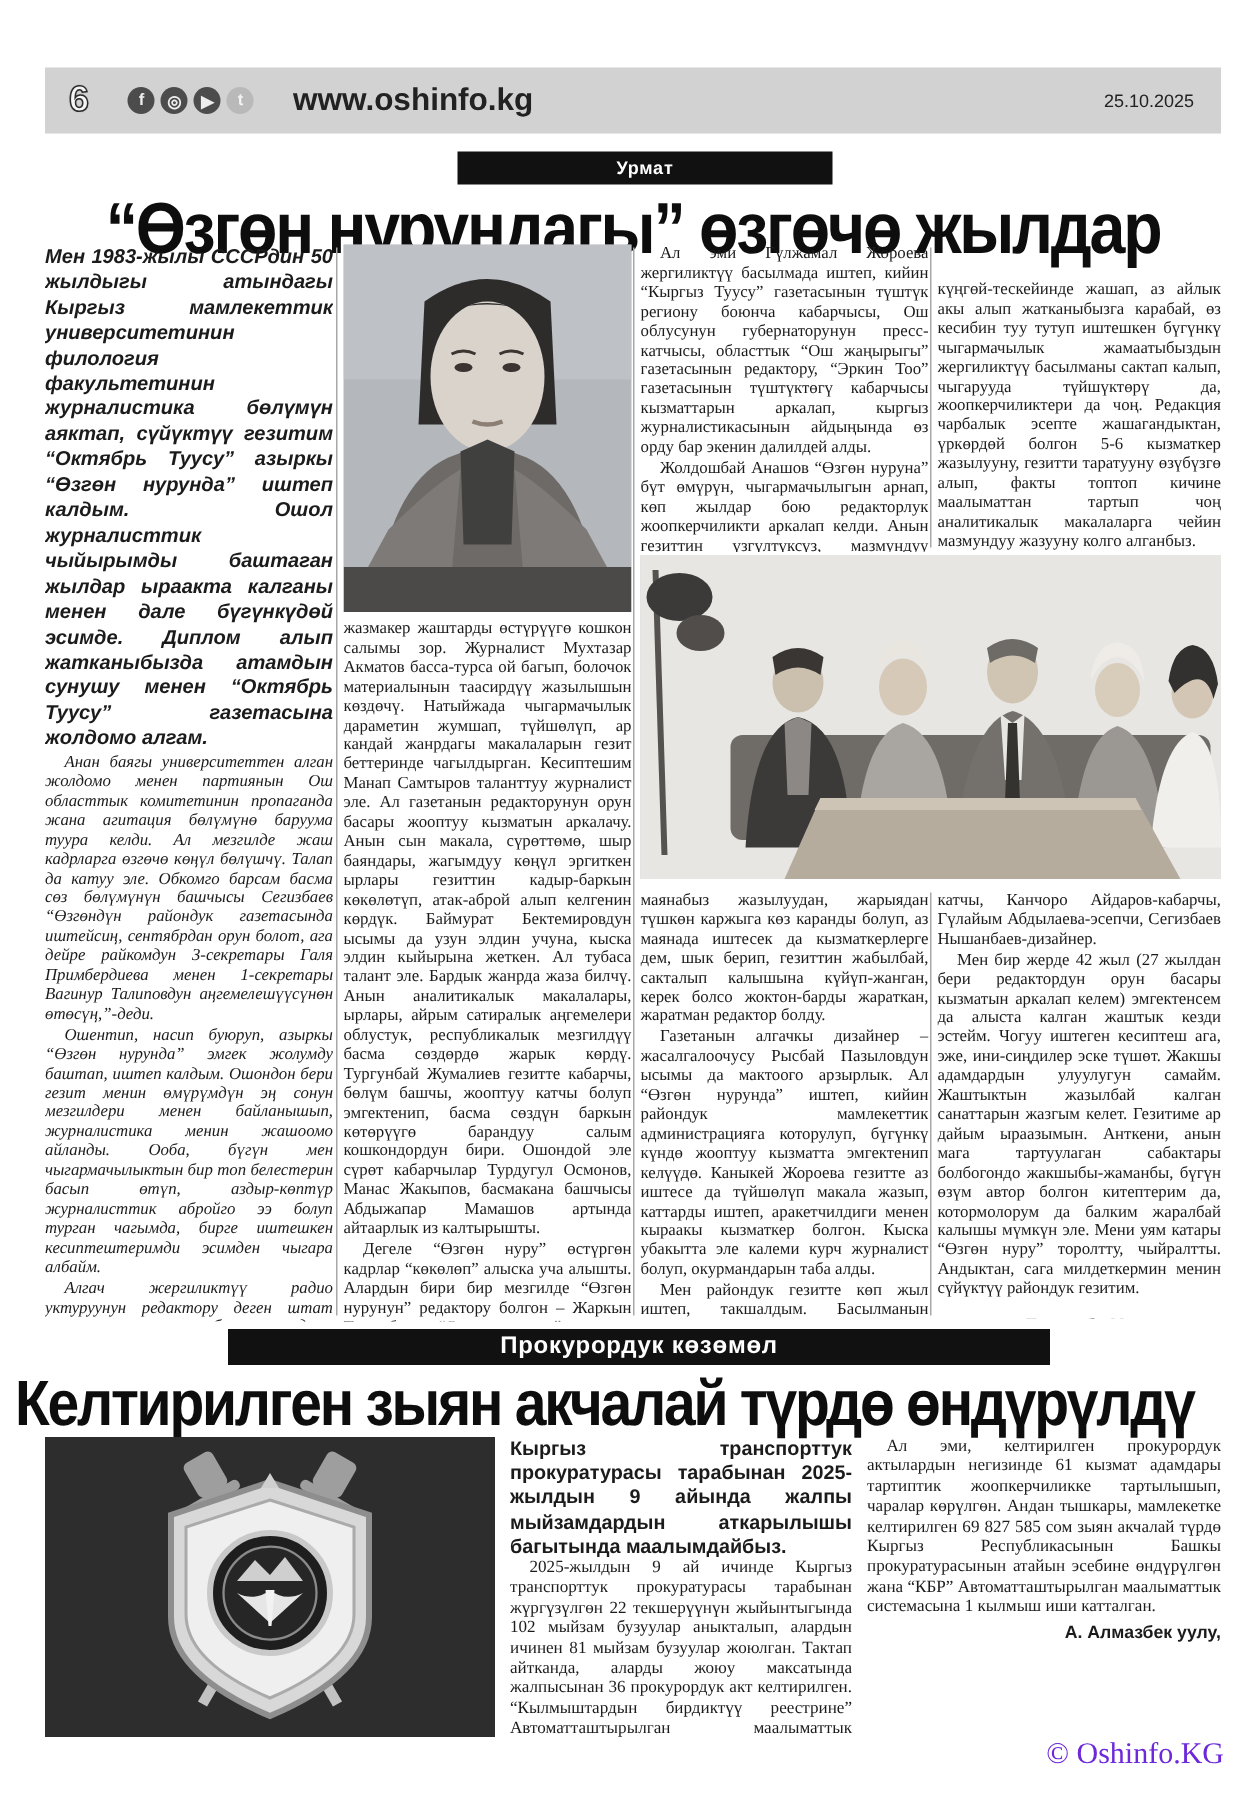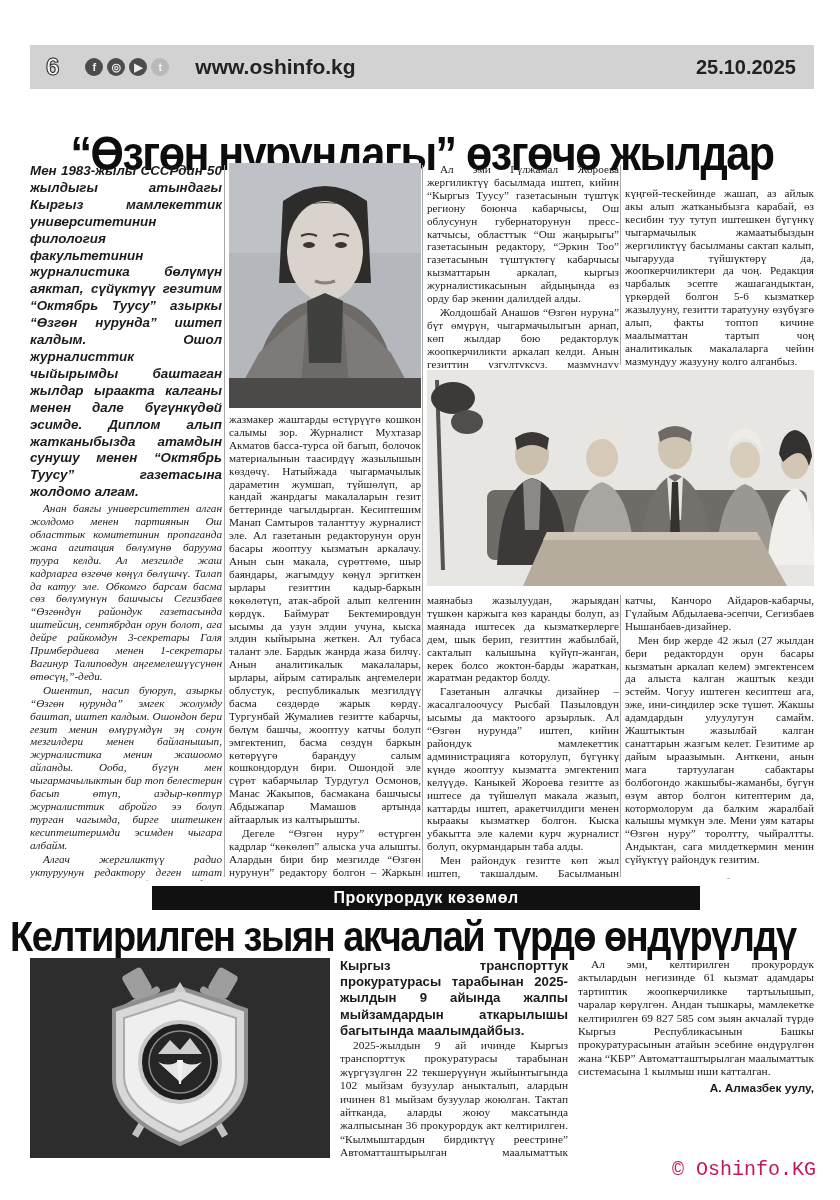--- a/index.html
+++ b/index.html
@@ -8,21 +8,21 @@
   
   .masthead{position:absolute;left:30px;top:45px;width:784px;height:44px;background:#d2d2d2;
             display:flex;align-items:center;font-family:"Liberation Sans",sans-serif;}
   .pagenum{margin-left:16px;font-size:24px;font-weight:bold;color:#2c2c2c;
            -webkit-text-stroke:1px #2c2c2c;color:#f5f5f5;text-shadow:0 0 1px #2c2c2c;}
   .socials{display:flex;gap:4px;margin-left:26px;}
   .soc{width:18px;height:18px;border-radius:50%;background:#4c4c4c;color:#eee;
        display:flex;align-items:center;justify-content:center;font-size:11px;font-weight:bold;}
   .soc.light{background:#b9b9b9;color:#f2f2f2;}
   .site-url{margin-left:26px;font-size:21px;font-weight:bold;color:#222;}
-  .issue-date{margin-left:auto;margin-right:18px;font-size:20px;font-weight:bold;color:#222;text-align:center;}
+  .issue-date{margin-left:auto;margin-right:18px;font-size:12px;font-weight:normal;color:#222;text-align:center;}
   
   .secbar{position:absolute;background:#111;color:#fff;font-family:"Liberation Sans",sans-serif;
           font-weight:bold;font-size:12px;display:flex;align-items:center;justify-content:center;
           letter-spacing:.5px;}
   
   .headline{position:absolute;font-family:"Liberation Sans",sans-serif;font-weight:800;
             color:#0d0d0d;text-align:center;letter-spacing:-1.5px;transform:scaleY(1.12);
             transform-origin:top center;white-space:nowrap;}
   .h1a{left:30px;top:126px;width:784px;font-size:43px;}
   .h2a{left:10px;top:913px;width:710px;font-size:38px;}
@@ -38,40 +38,43 @@
        line-height:14.5px;text-align:right;margin-top:10px;}
   
   .photo{position:absolute;overflow:hidden;background:#c7c7c7;}
   .photo svg{display:block;}
   
   .a2lead{font-family:"Liberation Sans",sans-serif;font-weight:bold;font-size:13.2px;
           line-height:16.2px;text-align:justify;margin:0 0 8px 0;}
   .a2col{position:absolute;font-size:11.4px;line-height:13.4px;text-align:justify;overflow:hidden;}
   .a2col p{margin:0;text-indent:13px;}
   .a2col p.noindent{text-indent:0;}
-  .footer{position:absolute;right:24px;top:1158px;font-family:Liberation Mono, monospace;
-          font-size:20px;color:#be185d;}
+  .footer{position:absolute;right:24px;top:1158px;font-family:Liberation Serif, serif;
+          font-size:20px;color:#6d28d9;}
 </style>
 </head>
 <body>
 
 <div class="page">
 
   <div class="masthead">
     <span class="pagenum">6</span>
     <span class="socials">
       <span class="soc">f</span>
       <span class="soc">◎</span>
       <span class="soc">▶</span>
       <span class="soc light">t</span>
     </span>
     <span class="site-url">www.oshinfo.kg</span>
     <span class="issue-date">25.10.2025</span>
   </div>
 
+  <div class="secbar" style="left:305px;top:101px;width:250px;height:22px;">
+    <span>Урмат</span>
+  </div>
 
   <div class="headline h1a">“Өзгөн нурундагы” өзгөчө жылдар</div>
 
   <div class="vrule" style="left:224px;top:165px;height:712px;"></div>
   <div class="vrule" style="left:422px;top:165px;height:712px;"></div>
   <div class="vrule" style="left:620px;top:165px;height:200px;"></div>
   <div class="vrule" style="left:620px;top:595px;height:282px;"></div>
 
   <div class="col" style="left:30px;top:163px;height:718px;font-style:italic;">
     <p class="lead noindent">Мен 1983-жылы СССРдин 50 жылдыгы атындагы Кыргыз мамлекеттик университетинин филология факультетинин журналистика бөлүмүн аяктап, сүйүктүү гезитим “Октябрь Туусу” азыркы “Өзгөн нурунда” иштеп калдым. Ошол журналисттик чыйырымды баштаган жылдар ыраакта калганы менен дале бүгүнкүдөй  эсимде. Диплом алып жатканыбызда атамдын сунушу менен “Октябрь  Туусу” газетасына жолдомо алгам.</p>

